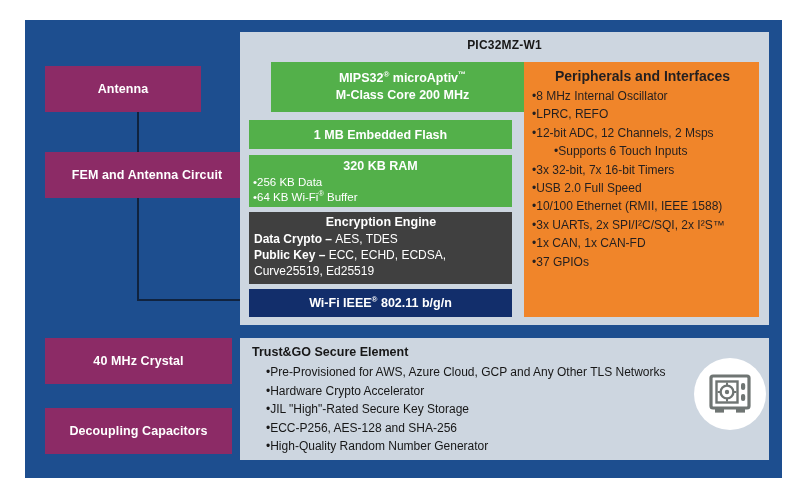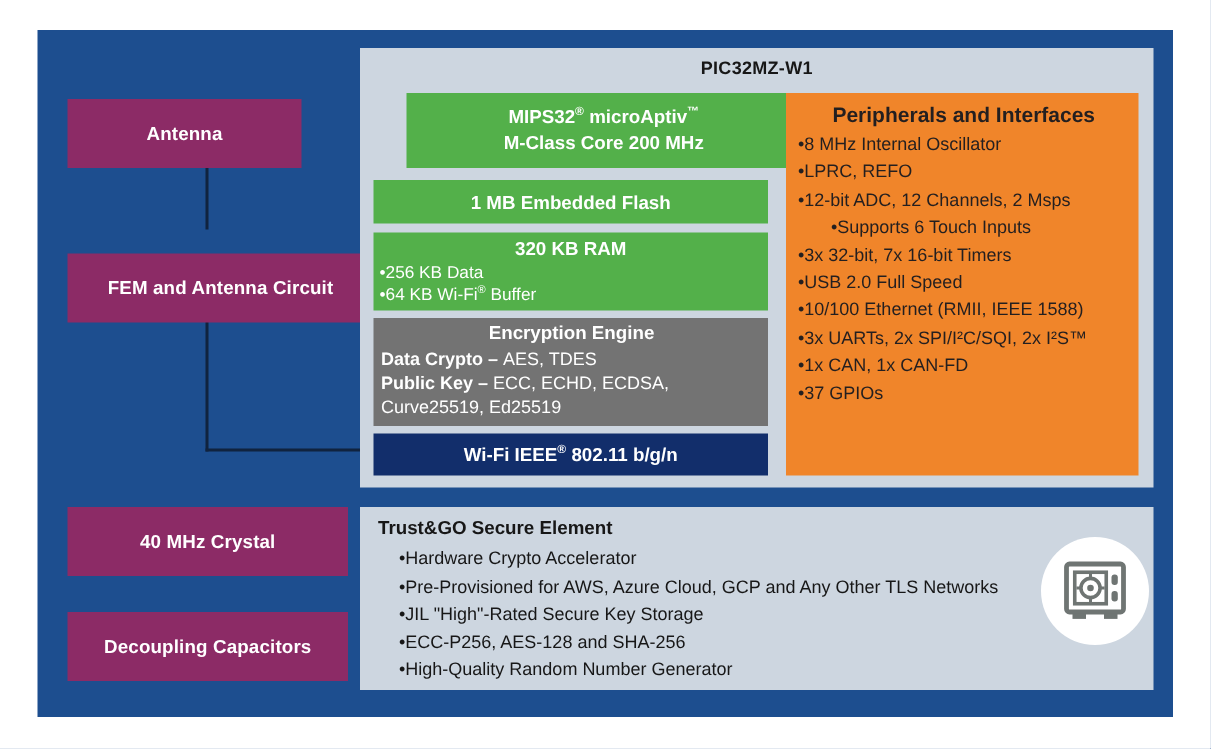--- a/index.html
+++ b/index.html
@@ -41,21 +41,21 @@
     color: #ffffff;
     font-weight: bold;
     font-size: 12.5px;
     display: flex;
     align-items: center;
     justify-content: center;
     text-align: center;
     letter-spacing: .1px;
   }
   .pb-antenna   { left: 45px;  top: 66px;  width: 156px; height: 46px; }
-  .pb-fem       { left: 45px;  top: 169px; width: 204px; height: 46px; }
+  .pb-fem       { left: 45px;  top: 152px; width: 204px; height: 46px; }
   .pb-crystal   { left: 45px;  top: 338px; width: 187px; height: 46px; }
   .pb-decoup    { left: 45px;  top: 408px; width: 187px; height: 46px; }
 
   
   .conn {
     position: absolute;
     background: #10233f;
   }
   .conn-v1 { left: 137px; top: 112px; width: 2px;  height: 41px; }
   .conn-v2 { left: 137px; top: 198px; width: 2px;  height: 103px; }
@@ -109,21 +109,21 @@
   }
   .g-ram .li {
     font-size: 11.5px; color: #ffffff; line-height: 15px;
     padding-left: 4px;
   }
 
   
   .enc {
     position: absolute;
     left: 249px; top: 212px; width: 263px; height: 72px;
-    background: #737373;
+    background: #404040;
     color: #ffffff;
     box-sizing: border-box;
     padding: 2px 4px 0 5px;
   }
   .enc .hdr {
     text-align: center; font-weight: bold; font-size: 12.5px; line-height: 17px;
   }
   .enc .row {
     font-size: 12px; line-height: 16px;
   }
@@ -251,22 +251,22 @@
     <div class="li">•3x 32-bit, 7x 16-bit Timers</div>
     <div class="li">•USB 2.0 Full Speed</div>
     <div class="li">•10/100 Ethernet (RMII, IEEE 1588)</div>
     <div class="li">•3x UARTs, 2x SPI/I²C/SQI, 2x I²S™</div>
     <div class="li">•1x CAN, 1x CAN-FD</div>
     <div class="li">•37 GPIOs</div>
   </div>
 
   <div class="tg-title">Trust&amp;GO Secure Element</div>
   <div class="tg-list">
+    <div class="li">•Pre-Provisioned for AWS, Azure Cloud, GCP and Any Other TLS Networks</div>
     <div class="li">•Hardware Crypto Accelerator</div>
-    <div class="li">•Pre-Provisioned for AWS, Azure Cloud, GCP and Any Other TLS Networks</div>
     <div class="li">•JIL "High"-Rated Secure Key Storage</div>
     <div class="li">•ECC-P256, AES-128 and SHA-256</div>
     <div class="li">•High-Quality Random Number Generator</div>
   </div>
 
   <div class="vault-wrap">
     <svg width="46" height="46" viewBox="0 0 46 46">
       <rect x="4" y="5" width="38" height="32" rx="2" fill="none" stroke="#6f7573" stroke-width="3.2"></rect>
       <rect x="9.5" y="10.5" width="21" height="21" fill="none" stroke="#6f7573" stroke-width="2.4"></rect>
       <circle cx="20" cy="21" r="6.4" fill="none" stroke="#6f7573" stroke-width="2.4"></circle>

